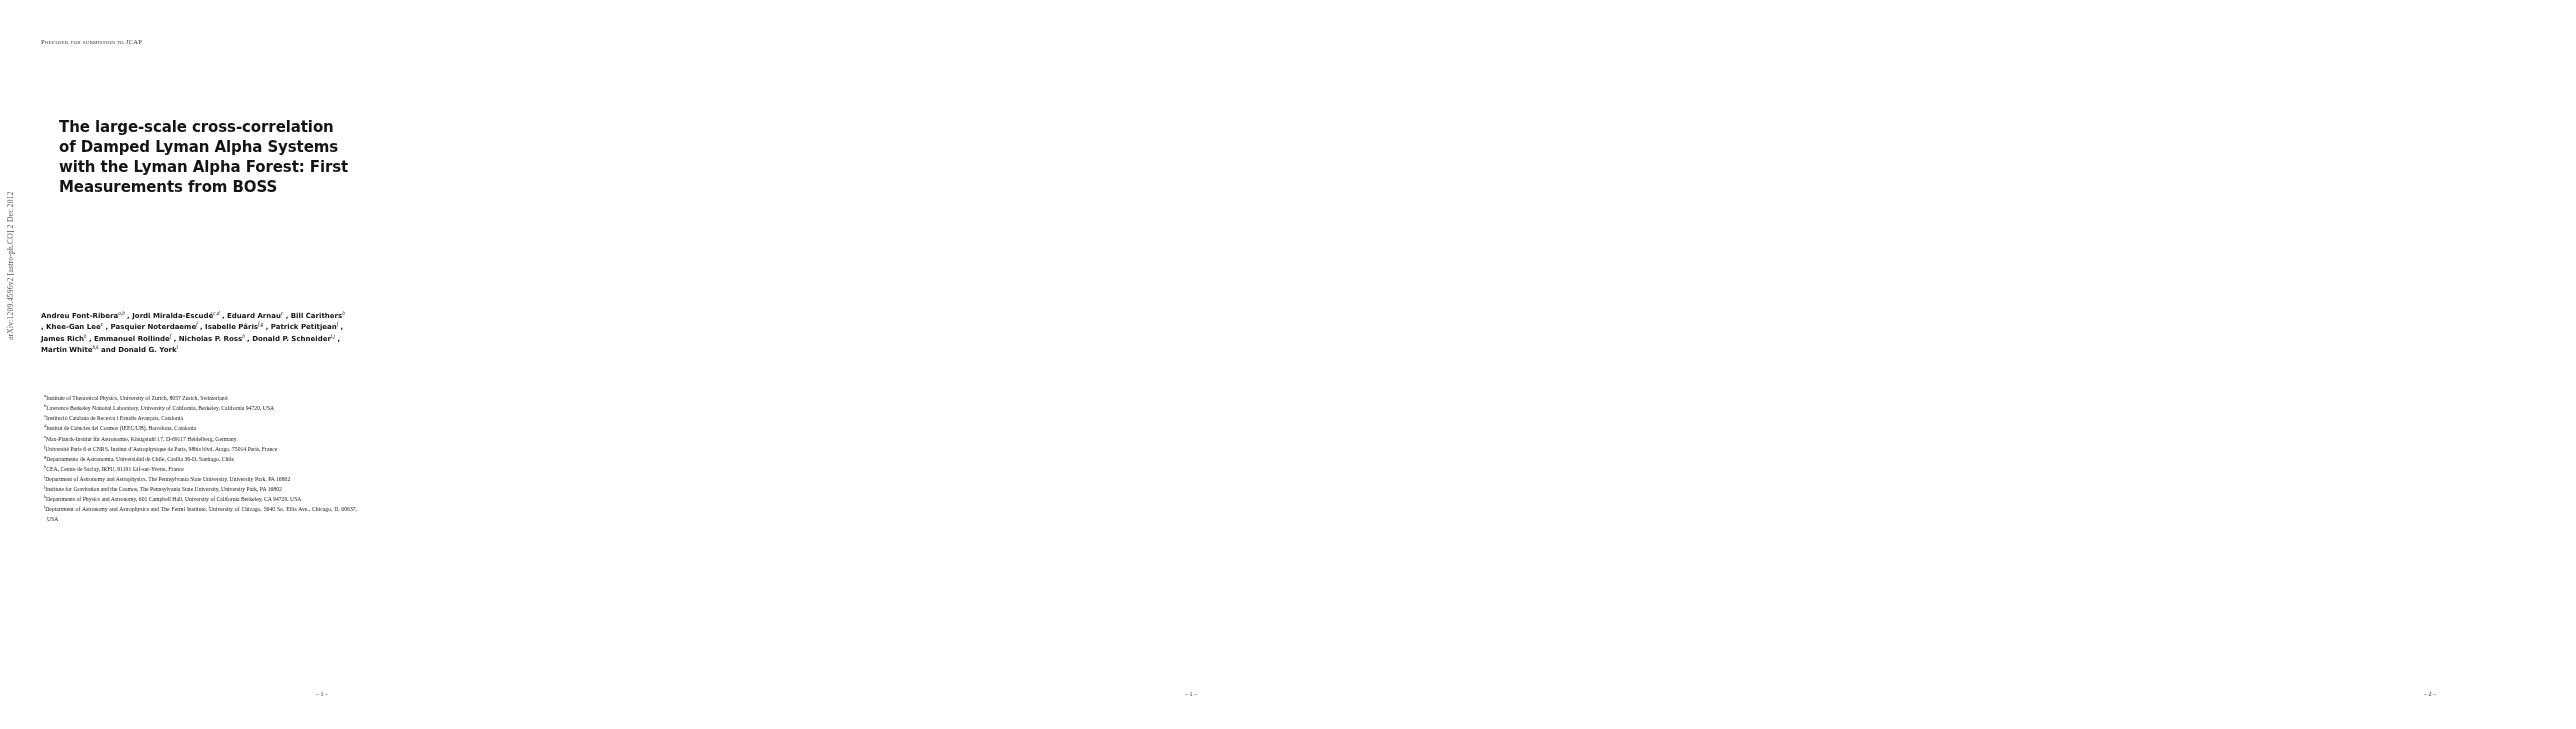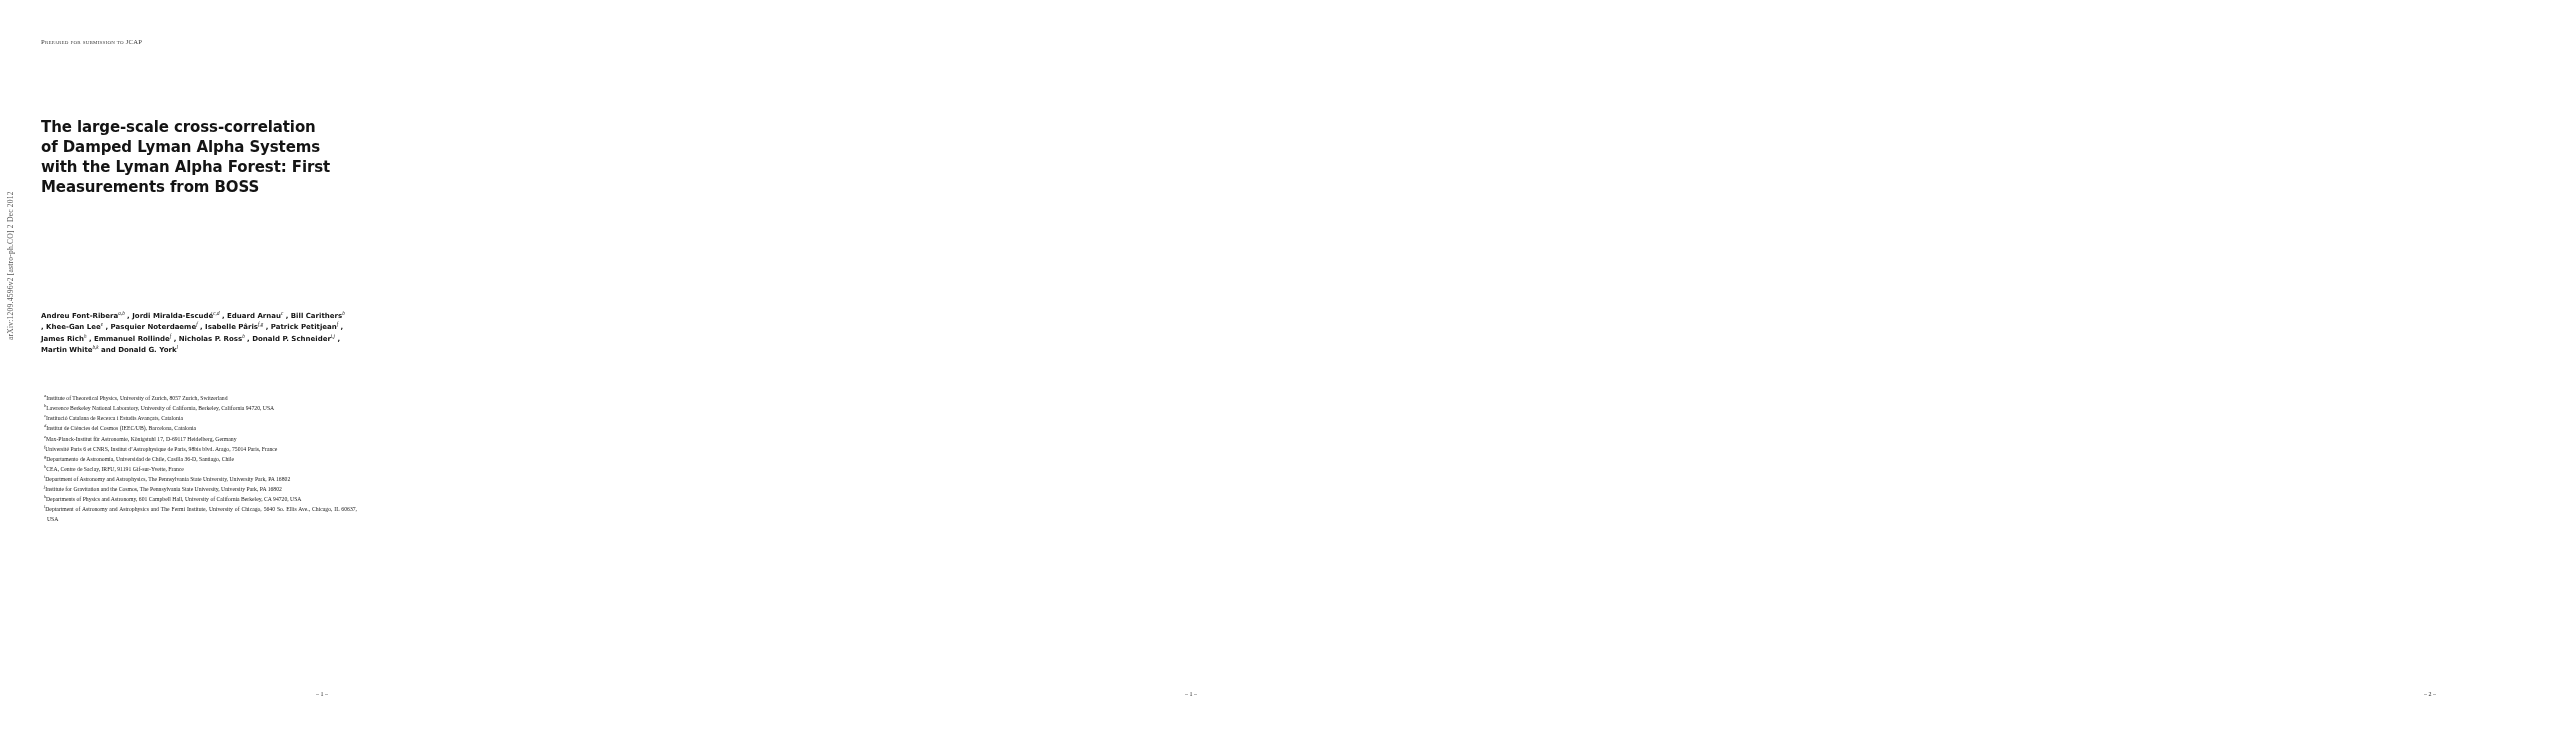--- a/index.html
+++ b/index.html
@@ -25,21 +25,21 @@
 
   
   .running-head{
     position:absolute;left:41px;top:38px;
     font-variant:small-caps;font-size:6.7px;letter-spacing:0.2px;color:#3a3a3a;
     font-family:"Liberation Serif",serif;
   }
 
   
   .title{
-    position:absolute;left:41px;top:117px;width:292px;
+    position:absolute;left:59px;top:117px;width:292px;
     font-family:"DejaVu Sans",sans-serif;font-weight:bold;
     font-size:15px;line-height:1.34;color:#141414;letter-spacing:-0.1px;
   }
 
   
   .authors{
     position:absolute;left:41px;top:311px;width:304px;
     font-family:"DejaVu Sans",sans-serif;font-weight:bold;
     font-size:7px;line-height:1.62;color:#141414;
   }

